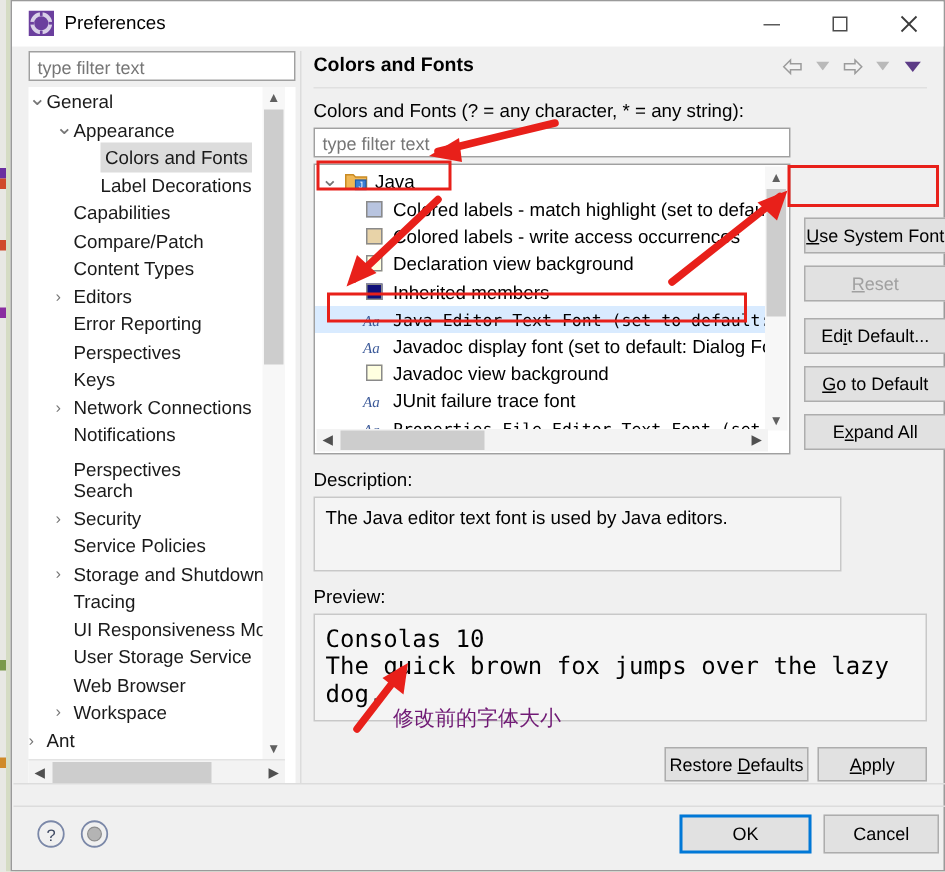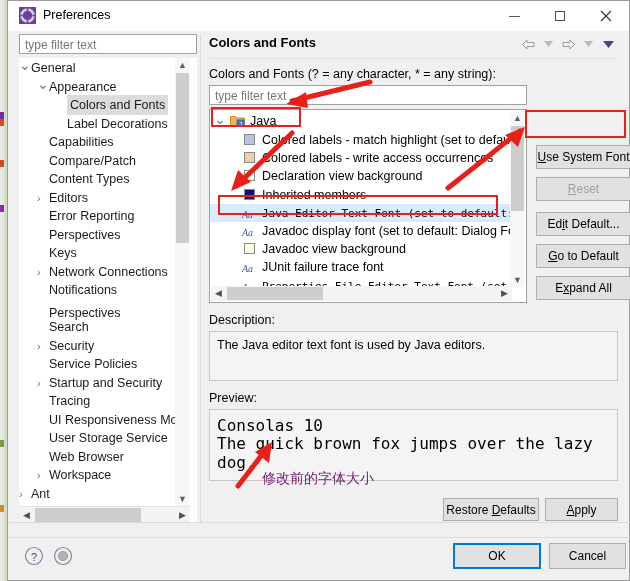--- a/index.html
+++ b/index.html
@@ -90,21 +90,21 @@
 
   
   .btn{background:#e1e1e1;border:1px solid #adadad;box-sizing:border-box;
       font-size:12px;color:#000;display:flex;align-items:center;justify-content:center;cursor:default;}
   .btn.dis{color:#a0a0a0;}
   .sidebtn{position:absolute;left:528px;width:95px;height:24px;}
   .u{text-decoration:underline;}
 
   
   .lbl-desc{position:absolute;left:201px;top:312px;font-size:12.5px;}
-  .descbox{position:absolute;left:201px;top:330px;width:409px;height:50px;background:#f4f4f4;
+  .descbox{position:absolute;left:201px;top:330px;width:352px;height:50px;background:#f4f4f4;
       border:1px solid #c8c8c8;box-sizing:border-box;}
   .descbox span{position:absolute;left:7px;top:6px;font-size:12.5px;}
   .lbl-prev{position:absolute;left:201px;top:390px;font-size:12.5px;}
   .prevbox{position:absolute;left:201px;top:408px;width:409px;height:72px;background:#f4f4f4;
       border:1px solid #c8c8c8;box-sizing:border-box;}
   .prevbox div{position:absolute;left:7px;font-family:"DejaVu Sans Mono",monospace;font-size:16px;color:#000;}
 
   
   .botsep{position:absolute;left:1px;top:521px;width:621px;height:1px;background:#dcdcdc;}
   .botsep2{position:absolute;left:1px;top:536px;width:621px;height:1px;background:#dcdcdc;}
@@ -183,21 +183,21 @@
         <div class="tnode" style="top: 129.5px;"><span class="arr" style="left: 18px;">›</span><span class="lbl" style="margin-left: 30px;">Editors</span></div>
         <div class="tnode" style="top: 148px;"><span class="lbl" style="margin-left: 30px;">Error Reporting</span></div>
         <div class="tnode" style="top: 166.5px;"><span class="lbl" style="margin-left: 30px;">Perspectives</span></div>
         <div class="tnode" style="top: 185px;"><span class="lbl" style="margin-left: 30px;">Keys</span></div>
         <div class="tnode" style="top: 203.5px;"><span class="arr" style="left: 18px;">›</span><span class="lbl" style="margin-left: 30px;">Network Connections</span></div>
         <div class="tnode" style="top: 222px;"><span class="lbl" style="margin-left: 30px;">Notifications</span></div>
         <div class="tnode" style="top: 245px;"><span class="lbl" style="margin-left: 30px;">Perspectives</span></div>
         <div class="tnode" style="top: 259px;"><span class="lbl" style="margin-left: 30px;">Search</span></div>
         <div class="tnode" style="top: 277.5px;"><span class="arr" style="left: 18px;">›</span><span class="lbl" style="margin-left: 30px;">Security</span></div>
         <div class="tnode" style="top: 296px;"><span class="lbl" style="margin-left: 30px;">Service Policies</span></div>
-        <div class="tnode" style="top: 314.5px;"><span class="arr" style="left: 18px;">›</span><span class="lbl" style="margin-left: 30px;">Startup and Security</span></div>
+        <div class="tnode" style="top: 314.5px;"><span class="arr" style="left: 18px;">›</span><span class="lbl" style="margin-left: 30px;">Storage and Shutdown</span></div>
         <div class="tnode" style="top: 333px;"><span class="lbl" style="margin-left: 30px;">Tracing</span></div>
         <div class="tnode" style="top: 351.5px;"><span class="lbl" style="margin-left: 30px;">UI Responsiveness Mo</span></div>
         <div class="tnode" style="top: 370px;"><span class="lbl" style="margin-left: 30px;">User Storage Service</span></div>
         <div class="tnode" style="top: 388.5px;"><span class="lbl" style="margin-left: 30px;">Web Browser</span></div>
         <div class="tnode" style="top: 407px;"><span class="arr" style="left: 18px;">›</span><span class="lbl" style="margin-left: 30px;">Workspace</span></div>
         <div class="tnode" style="top: 425.5px;"><span class="arr" style="left: 0px;">›</span><span class="lbl" style="margin-left: 12px;">Ant</span></div>
         <div class="tnode" style="top: 444px;"><span class="arr" style="left: 0px;">›</span><span class="lbl" style="margin-left: 12px;">Cloud Foundry</span></div>
       </div>
 
     <div class="vsb-left">

